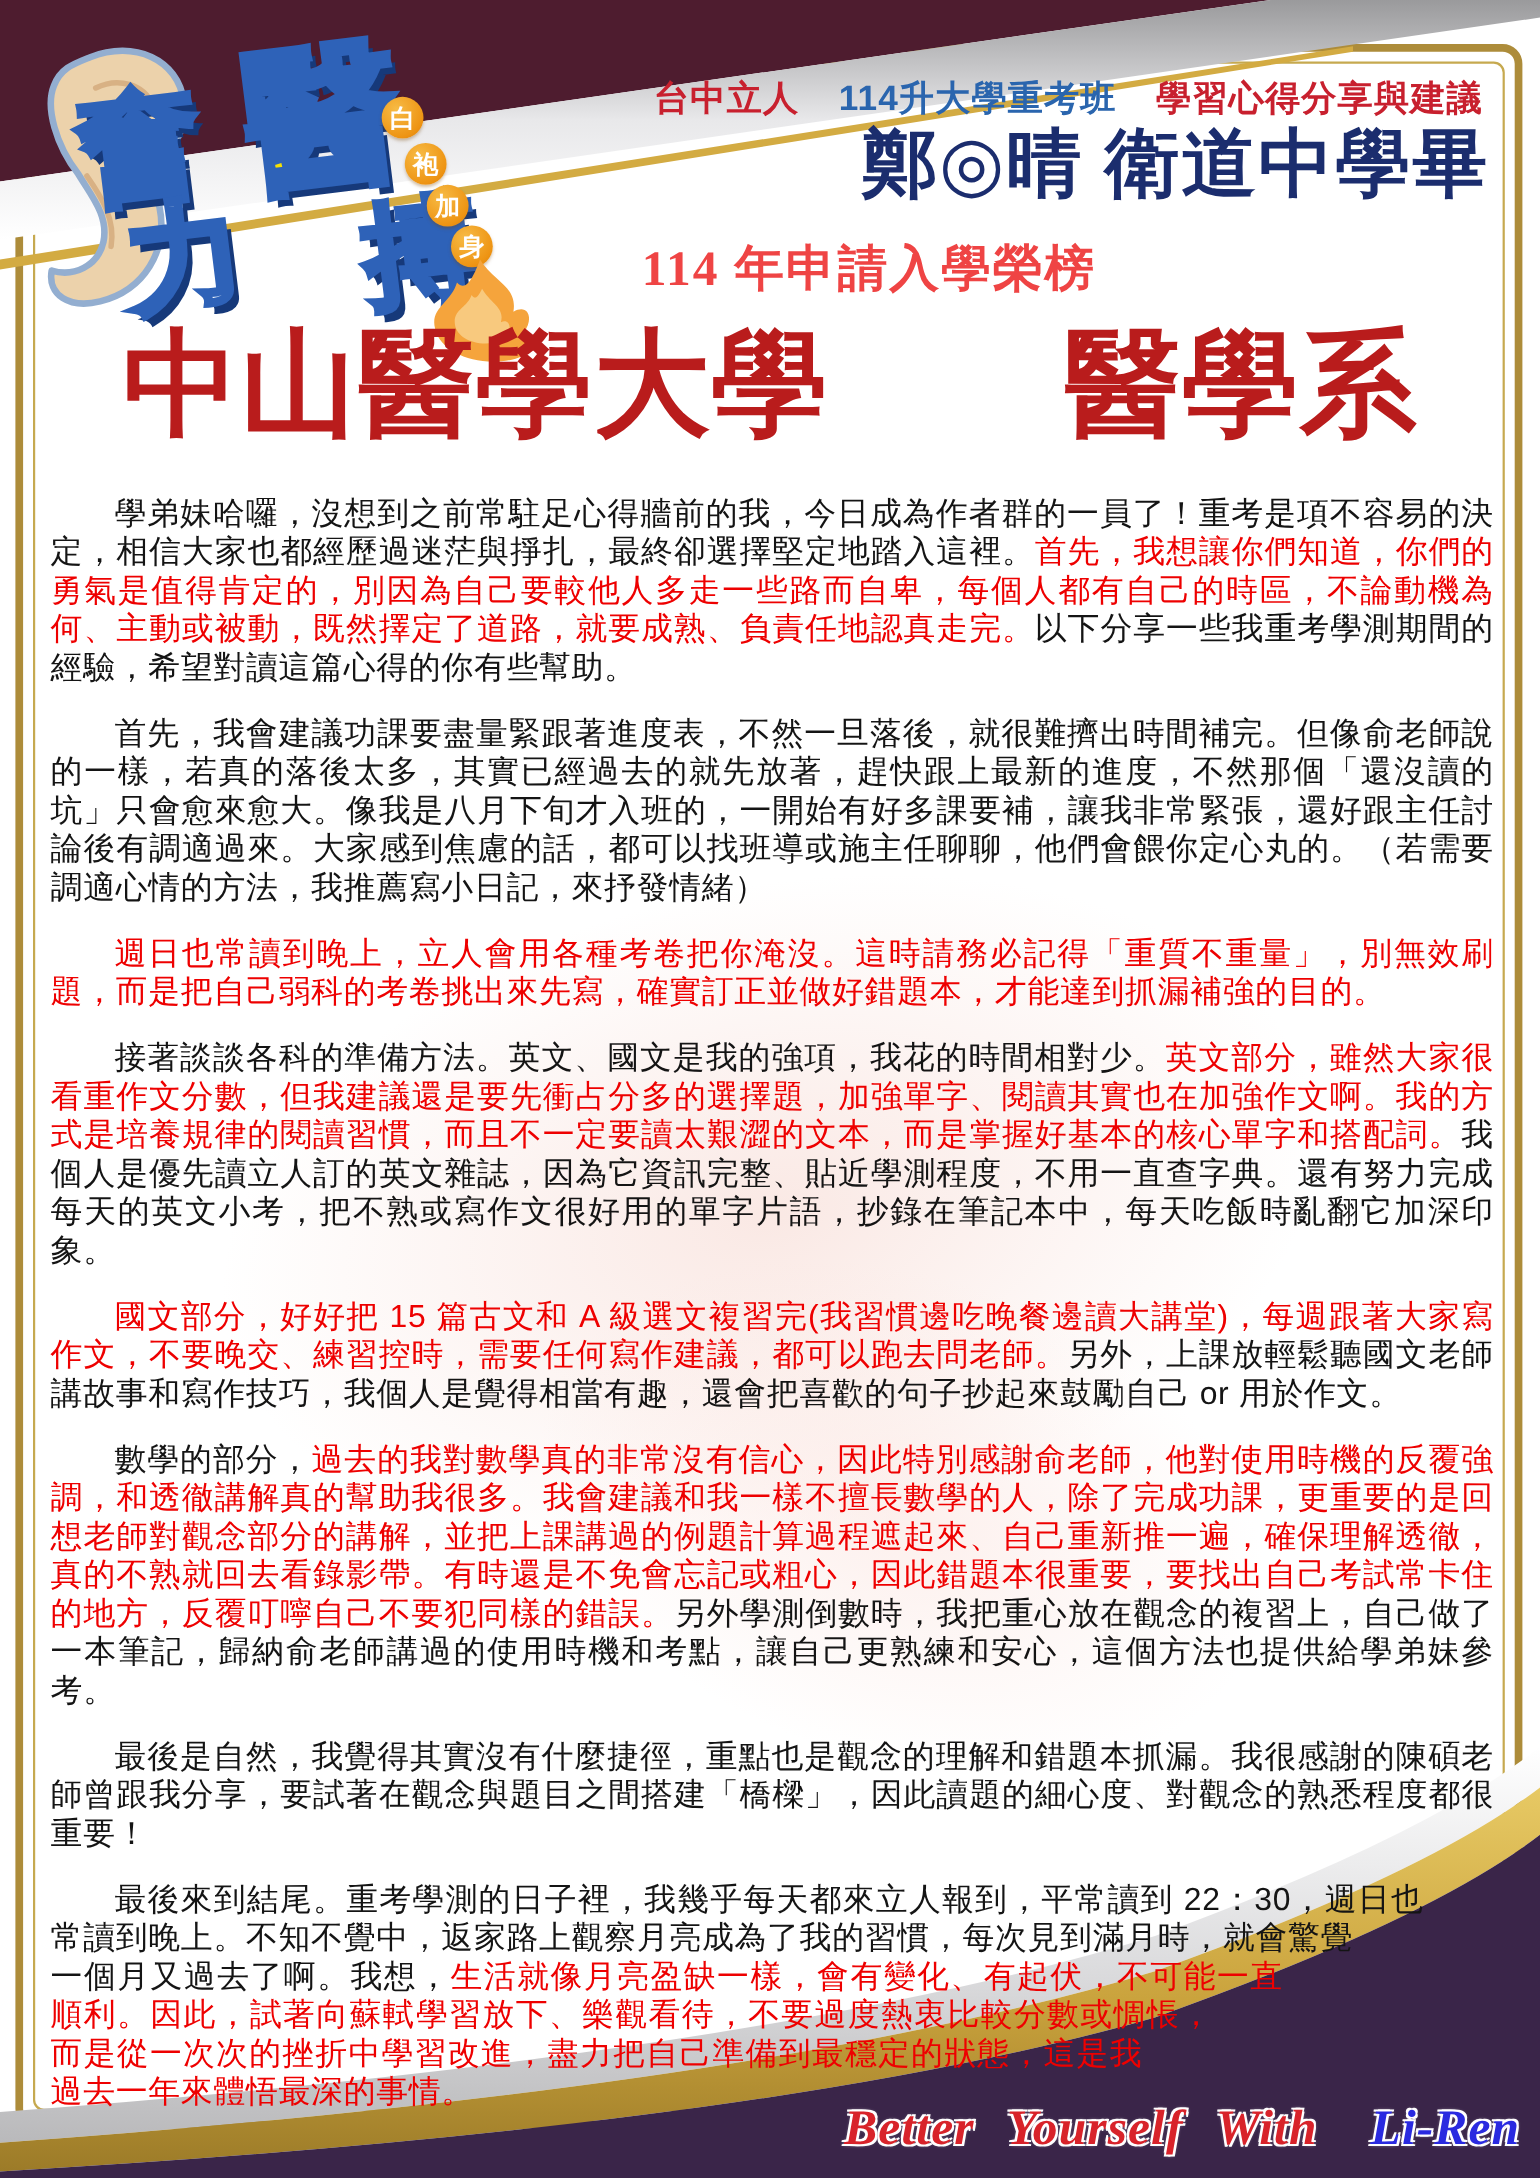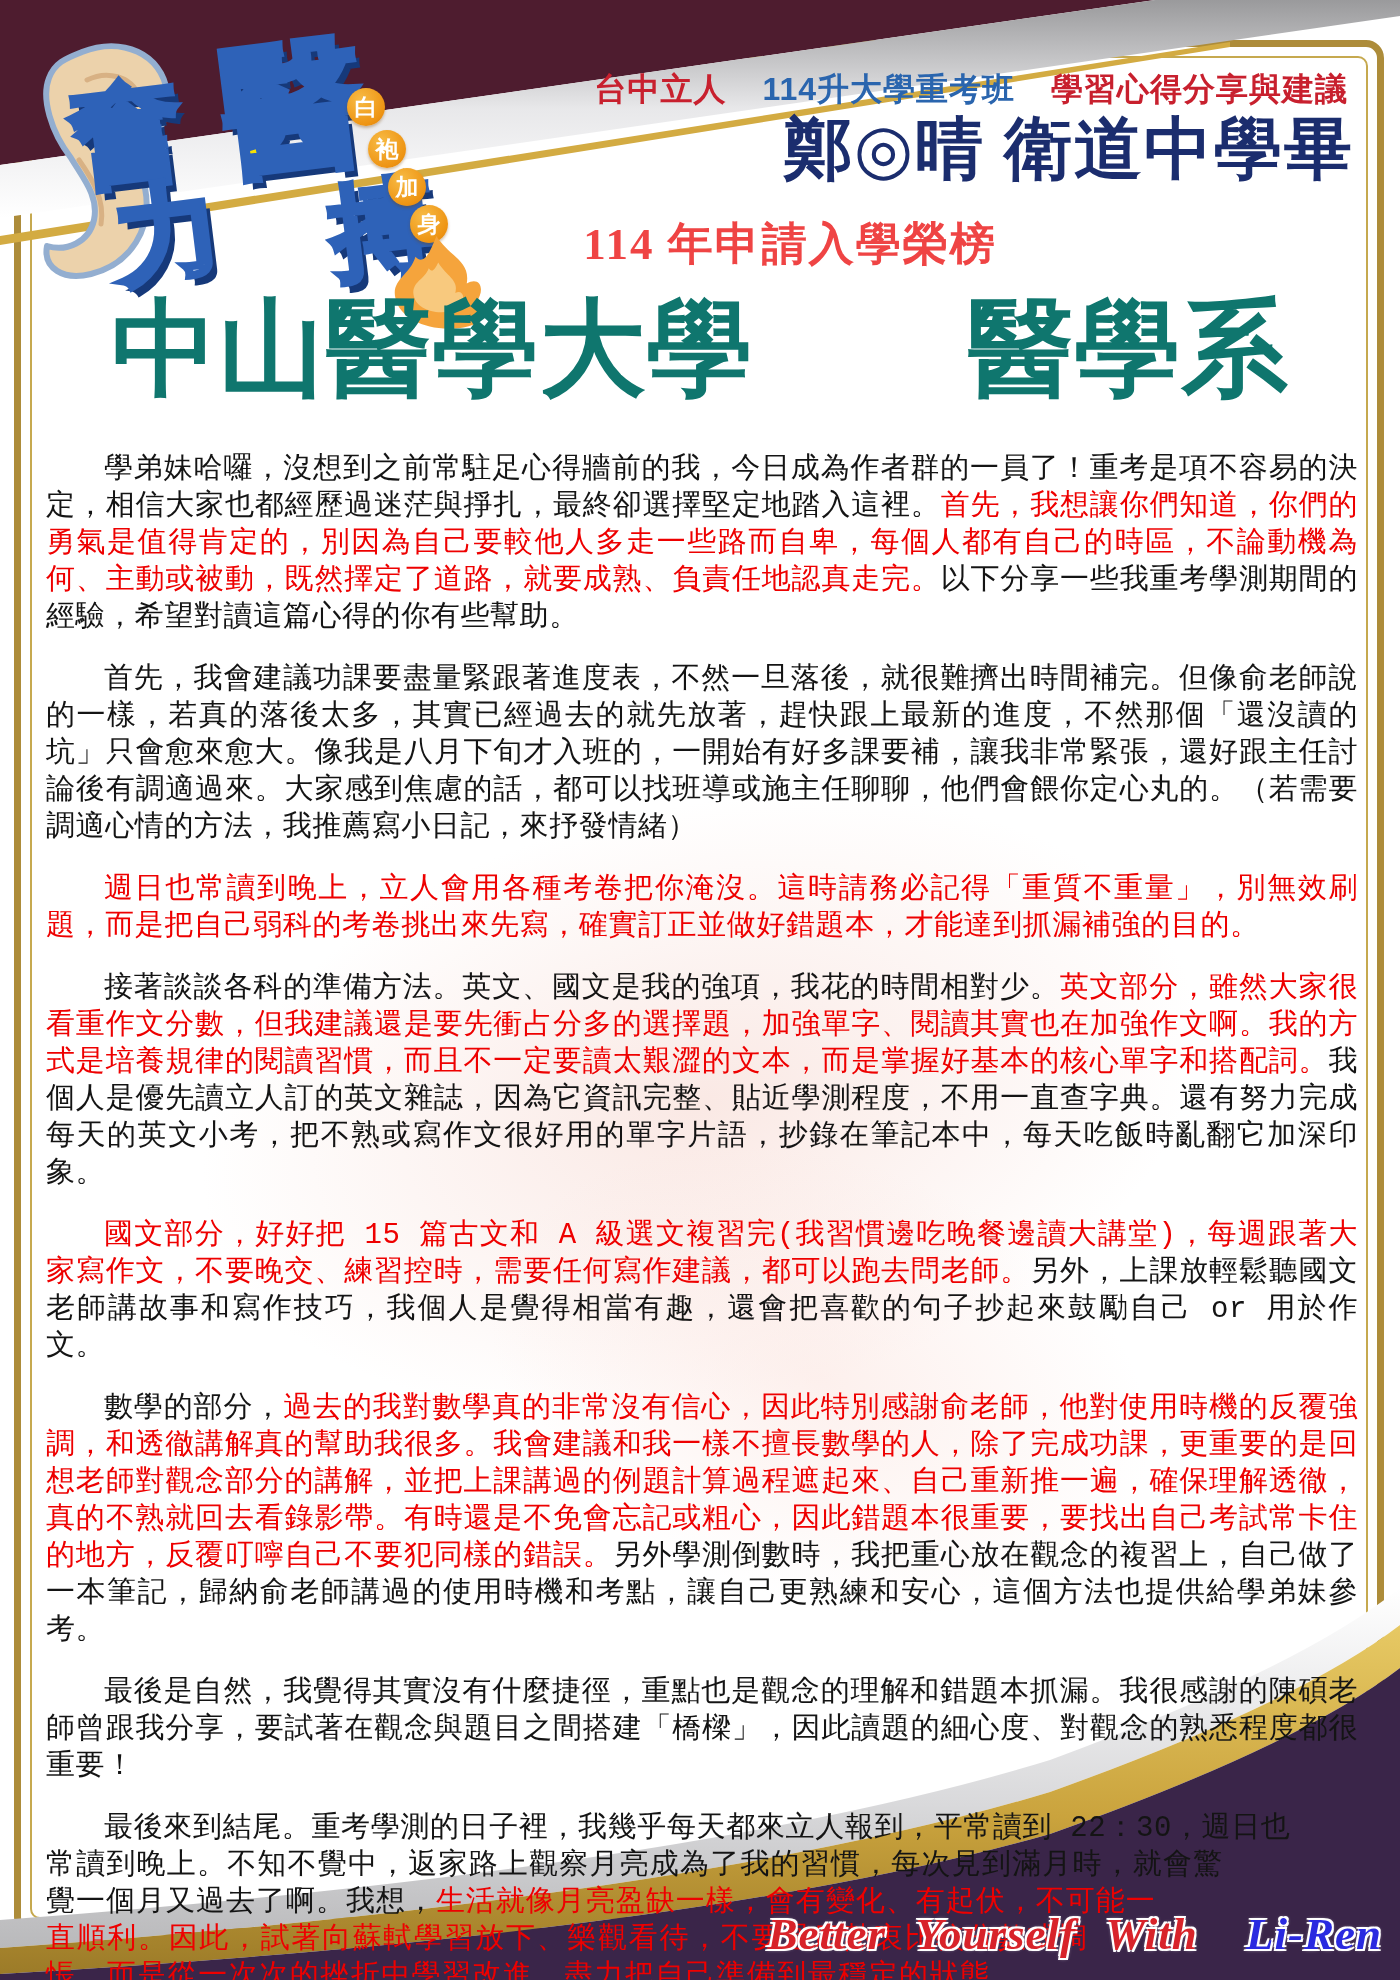--- a/index.html
+++ b/index.html
@@ -46,27 +46,27 @@
   .tophead .blue{color:#2a65ae;}
   .tophead span{margin-left:26px;}
   .tophead span:first-child{margin-left:0;}
   .student{position:absolute;top:104px;right:46px;z-index:5;color:#1b2d6e;font-weight:900;
            font-size:68px;letter-spacing:2px;white-space:nowrap;
            font-family:"Liberation Serif","DejaVu Serif",serif;}
   .honor{position:absolute;top:214px;left:470px;width:640px;text-align:center;z-index:5;
          color:#ef4444;font-weight:900;font-size:45px;letter-spacing:2px;
          font-family:"Liberation Serif","DejaVu Serif",serif;}
   .admission{position:absolute;top:278px;left:0;width:100%;text-align:center;z-index:5;
-         color:#0f766e;font-weight:900;font-size:106px;letter-spacing:1px;white-space:nowrap;
+         color:#b91c1c;font-weight:900;font-size:106px;letter-spacing:1px;white-space:nowrap;
          font-family:Liberation Mono, monospace;}
   
   .bodytext{position:absolute;left:46px;top:450px;width:1312px;z-index:4;
             font-size:29px;line-height:35px;letter-spacing:0.6px;text-align:justify;color:#141414;}
   .para{margin:0 0 25px 0;text-indent:2em;}
-  .run{color:#141414;font-family:Liberation Mono, monospace;}
+  .run{color:#141414;}
   .run.red{color:#ee0000;}
   .wedge{float:right;width:470px;height:265px;
          shape-outside:polygon(100% 0,100% 100%,0 100%);margin-left:14px;}
   
   .slogan{position:absolute;right:18px;bottom:20px;z-index:6;font-style:italic;font-weight:900;
           font-size:45px;letter-spacing:1px;word-spacing:18px;white-space:nowrap;
           font-family:Liberation Serif, serif;
           text-shadow:2px 2px 0 #fff,-2px -2px 0 #fff,2px -2px 0 #fff,-2px 2px 0 #fff,0 0 4px #fff;}
   .slogan .main{color:#d8232a;}
   .slogan .brand{color:#2a2ae0;margin-left:18px;}

